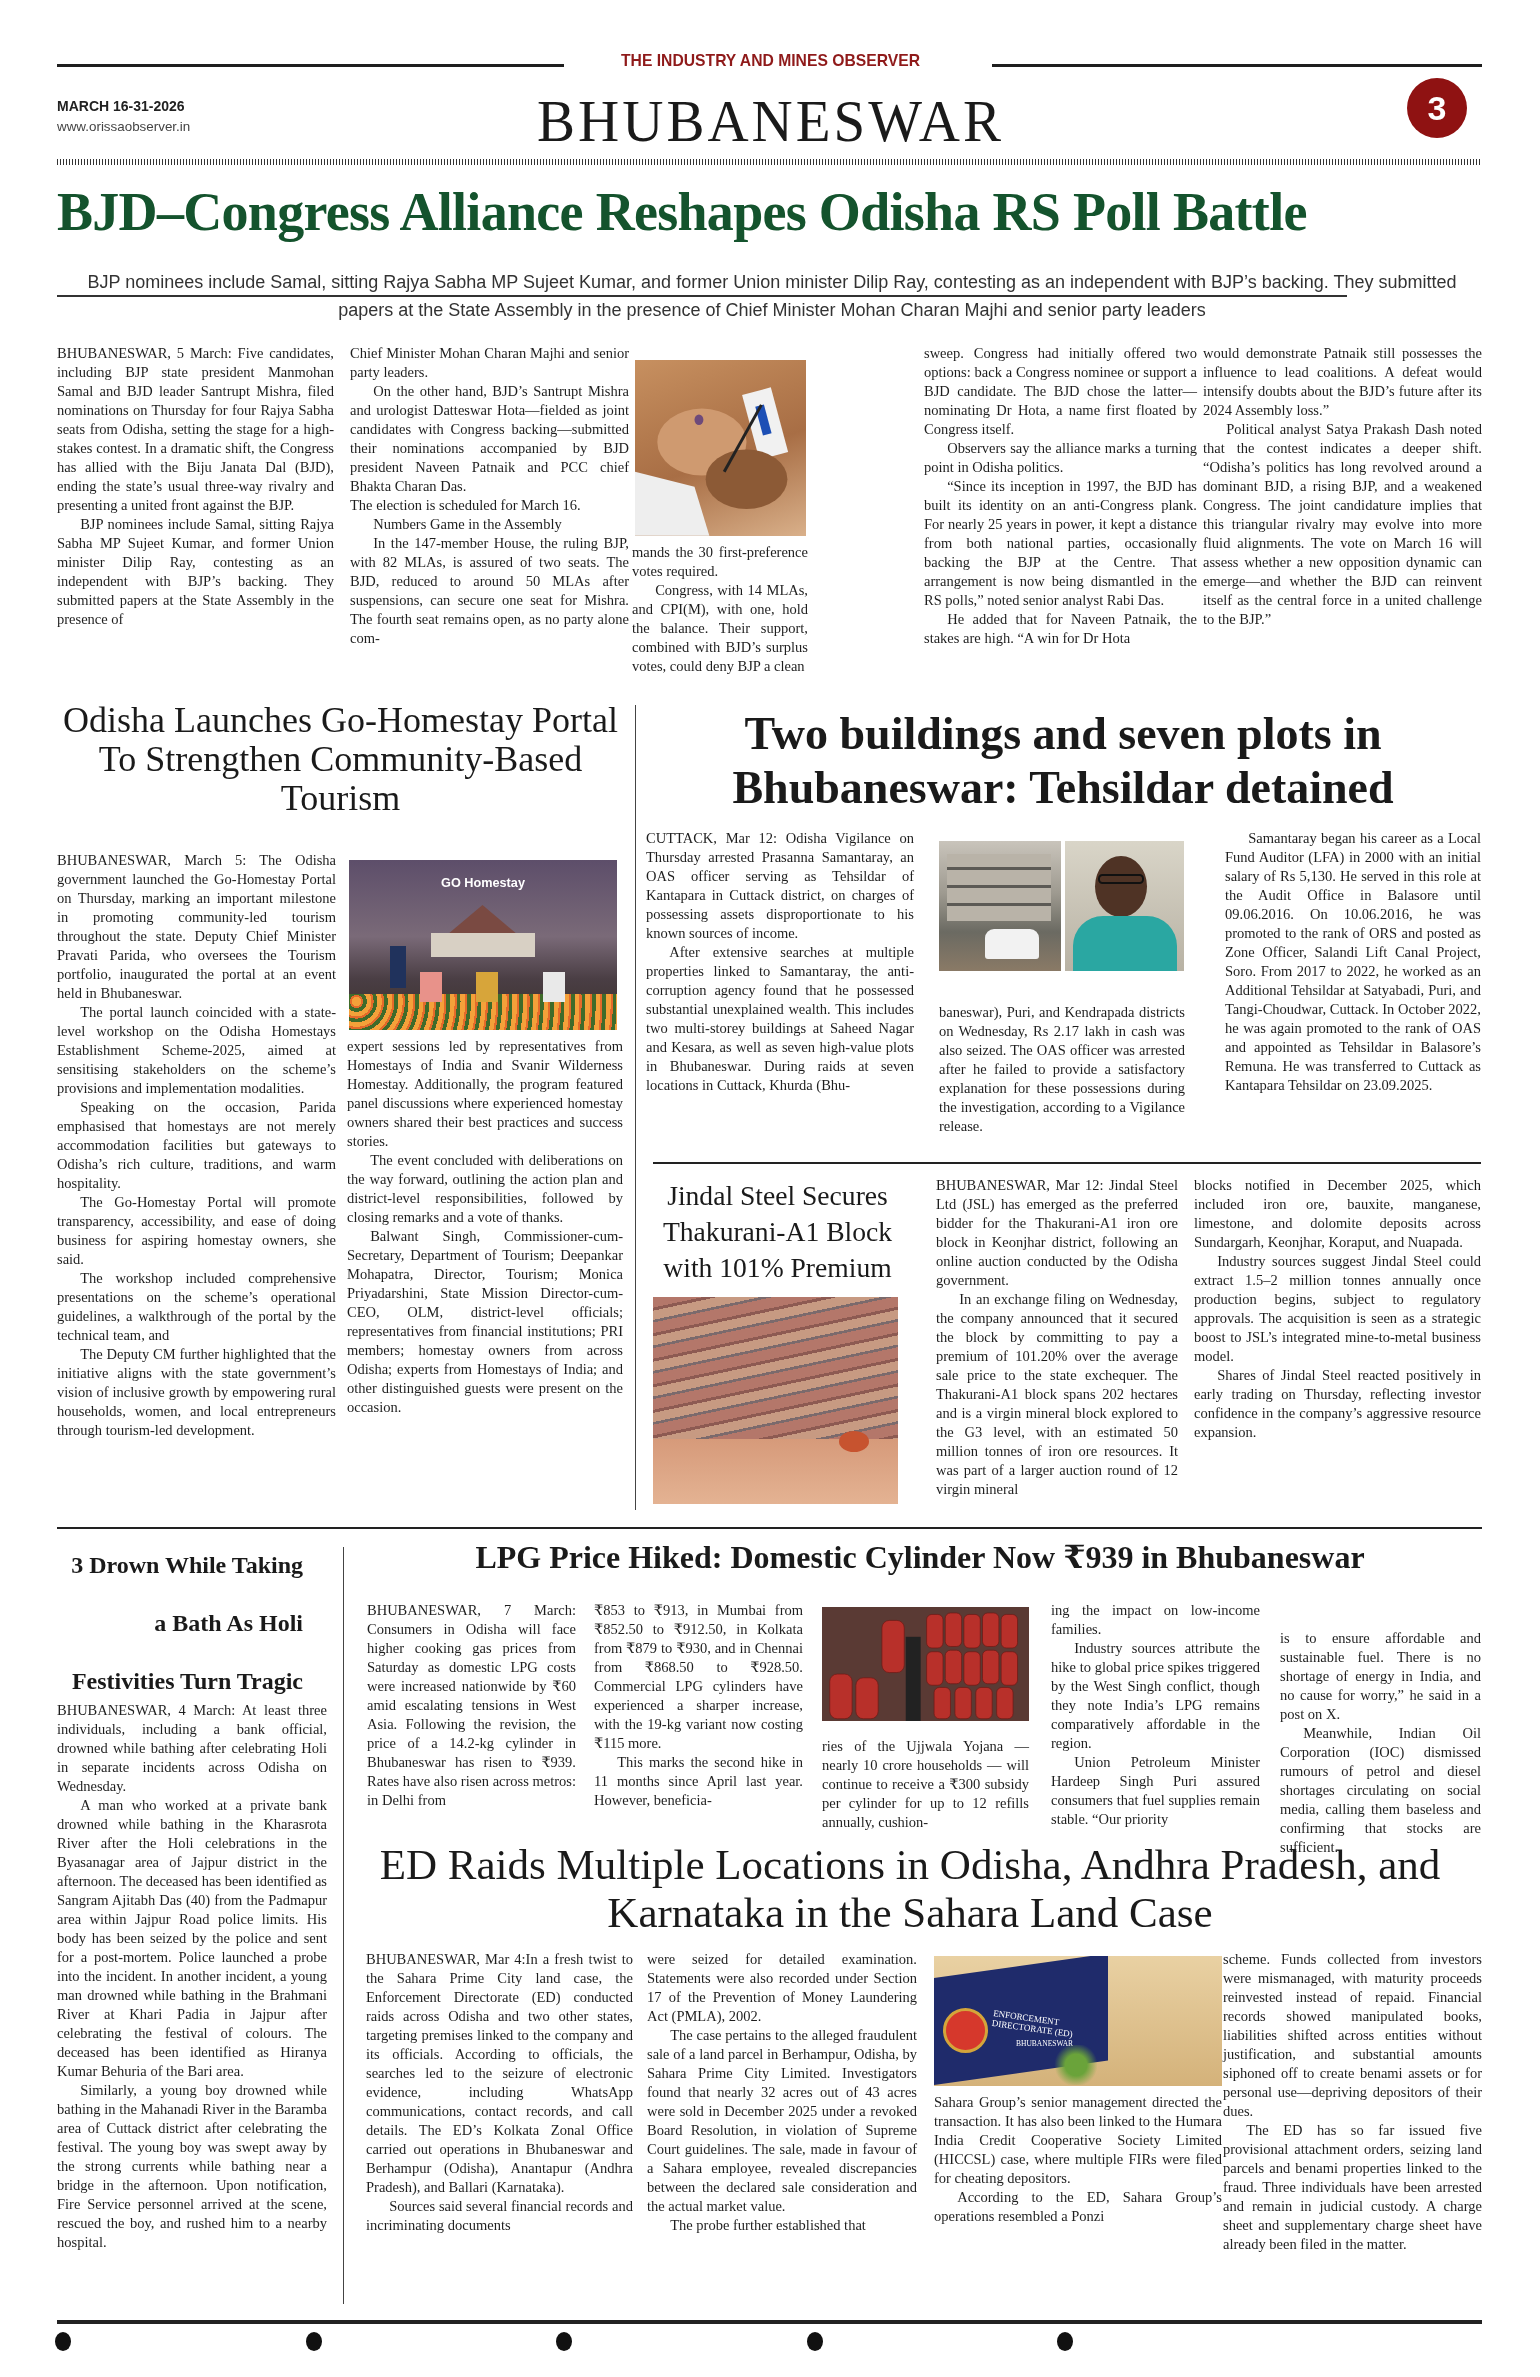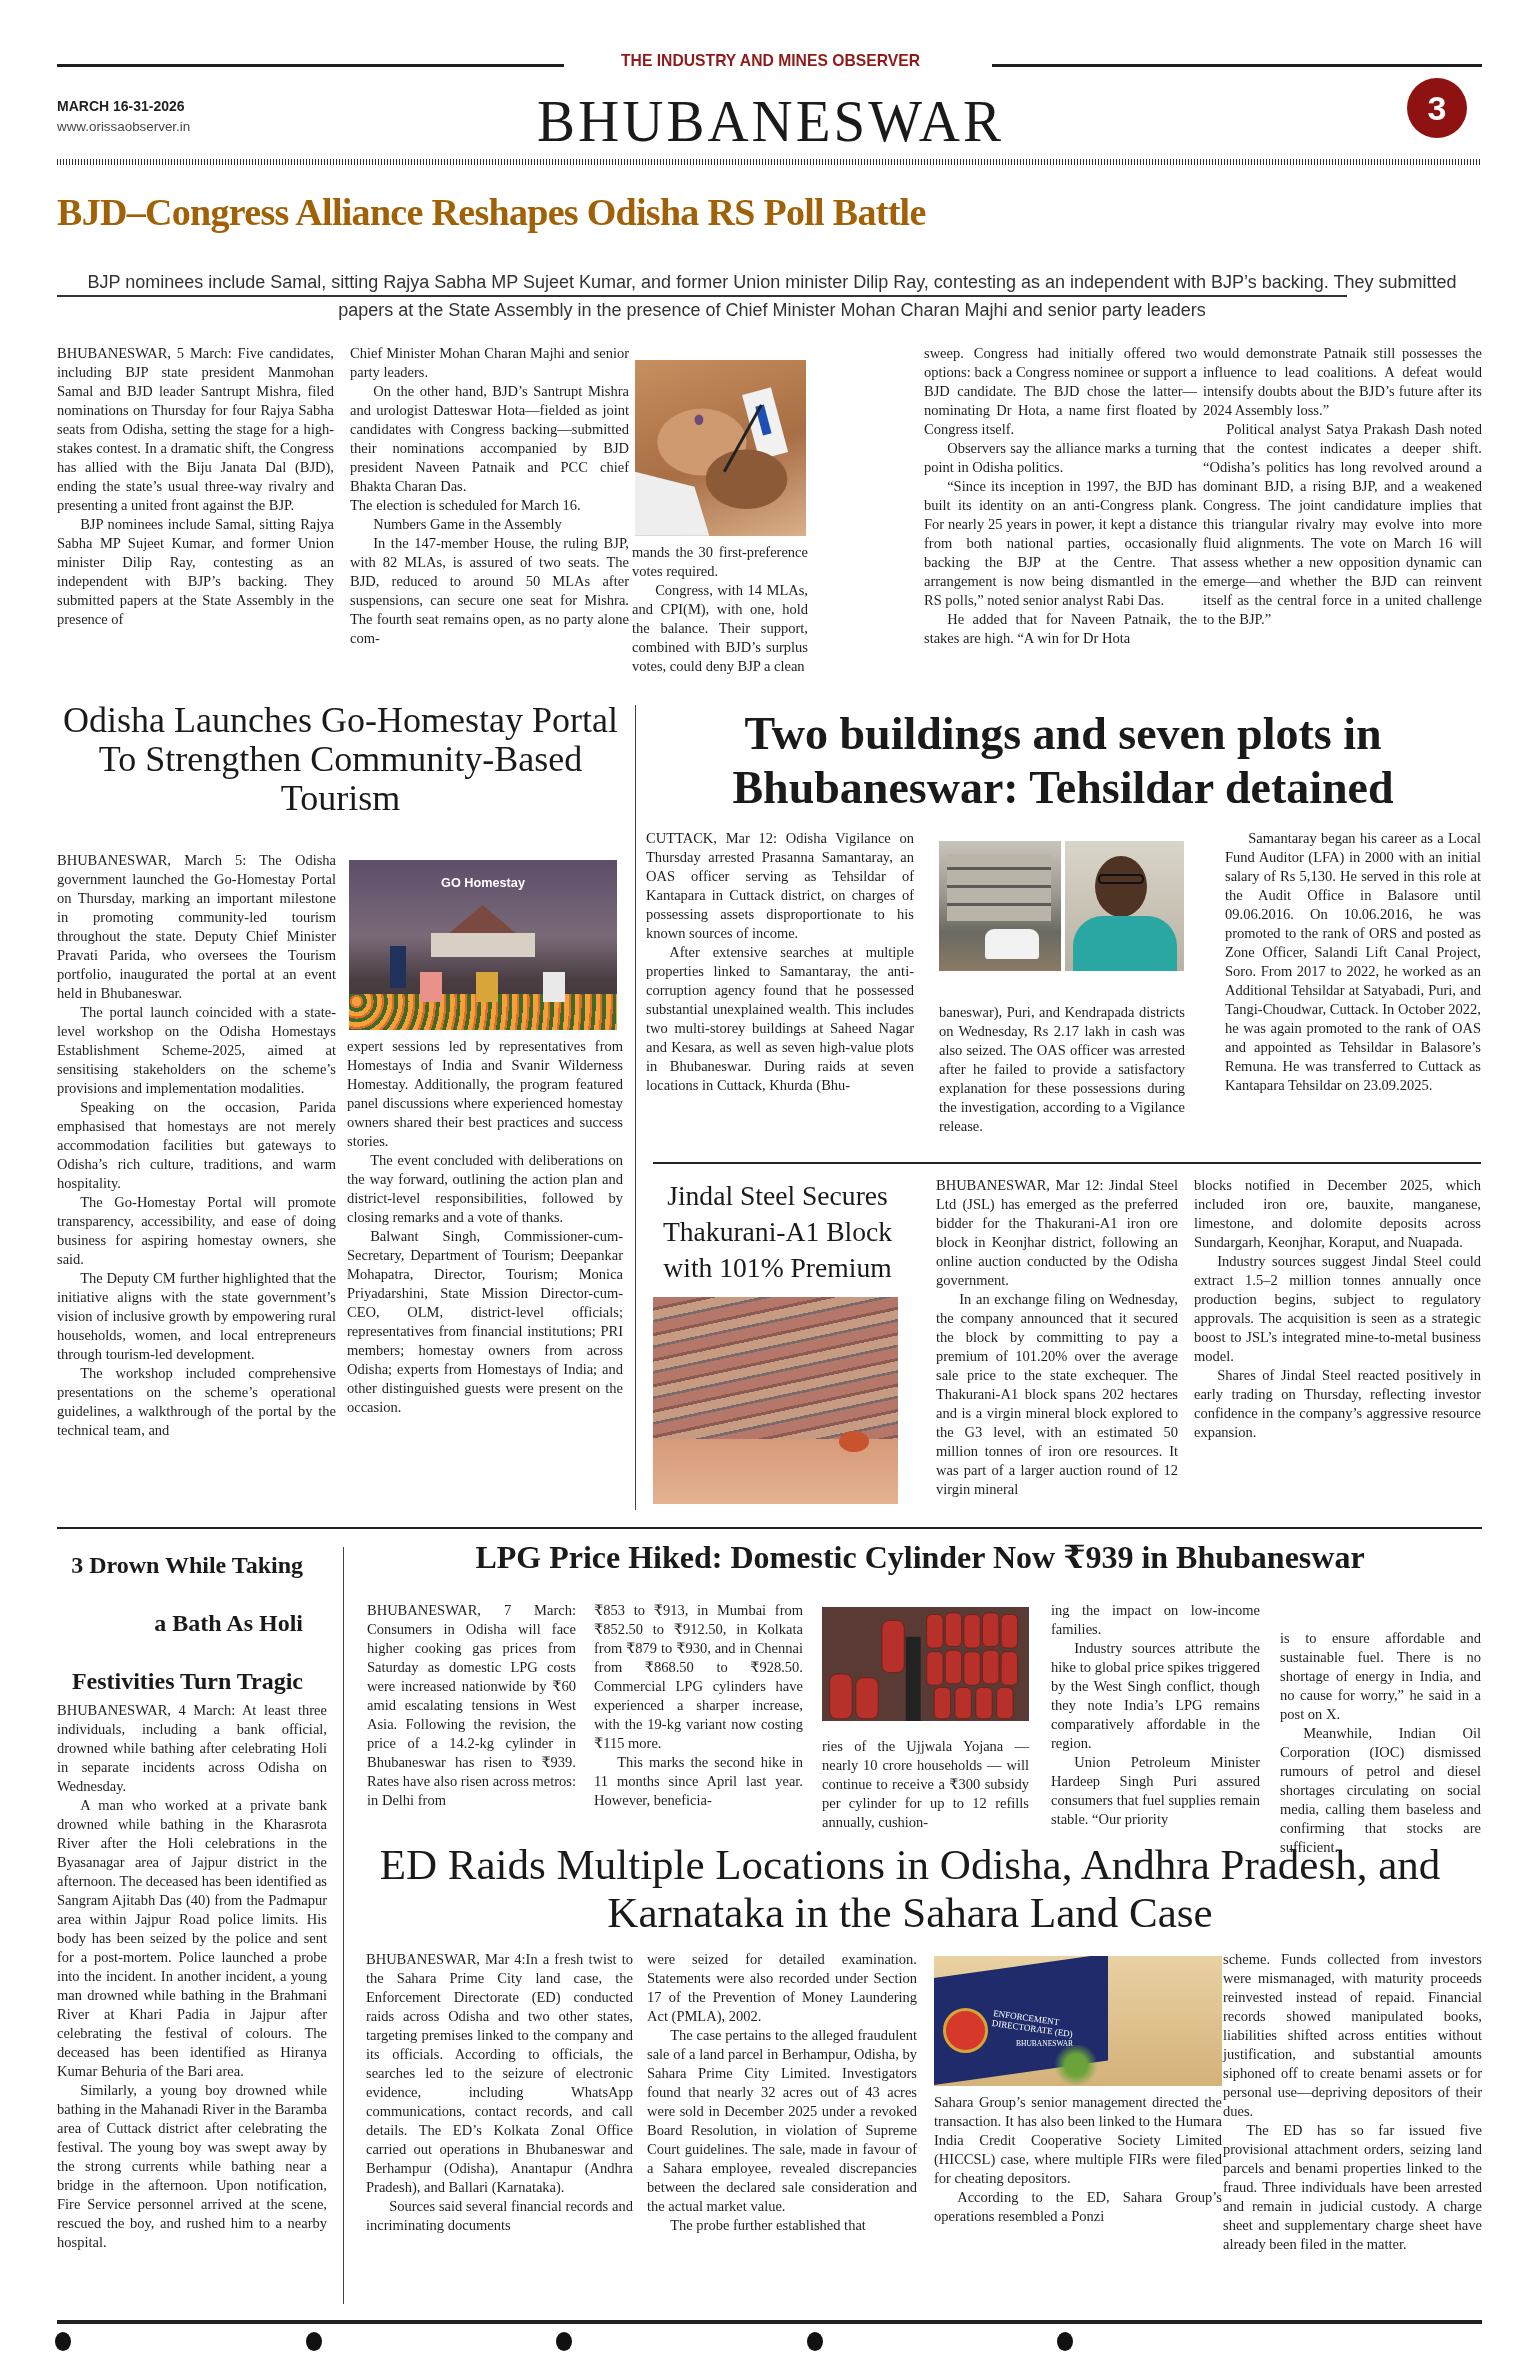--- a/index.html
+++ b/index.html
@@ -10,21 +10,21 @@
   .top-rule { position: absolute; top: 64px; height: 3px; background: #1e1e1e; }
   .pub-name { position: absolute; top: 52px; left: 0; width: 1541px; text-align: center; font-family: "Liberation Sans", sans-serif; font-weight: bold; font-size: 15.7px; color: #8f1a1a; letter-spacing: 0; }
   .pub-name span { background: #fff; padding: 0 10.4px; }
   .edition-date { position: absolute; top: 98px; left: 57px; font-family: "Liberation Sans", sans-serif; font-weight: bold; font-size: 14px; color: #222; }
   .edition-url { position: absolute; top: 119px; left: 57px; font-family: "Liberation Sans", sans-serif; font-size: 13.4px; color: #444; }
   .city-title { position: absolute; top: 88px; left: 0; width: 1541px; text-align: center; font-family: "Liberation Serif", serif; font-size: 57px; letter-spacing: 3px; color: #1a1a1a; transform: scaleY(1.05); }
   .page-num { position: absolute; top: 78px; left: 1407px; width: 60px; height: 60px; border-radius: 50%; background: #8f1212; color: #fff; font-family: "Liberation Sans", sans-serif; font-weight: bold; font-size: 34px; text-align: center; line-height: 60px; }
   .hatch-rule { position: absolute; top: 159px; left: 57px; width: 1425px; height: 6px; background: repeating-linear-gradient(90deg, #333 0 1.5px, #fff 1.5px 3px); }
 
   
-  .h-main { position: absolute; top: 179px; left: 57px; width: 1425px; font-family: "Liberation Serif", serif; font-weight: bold; font-size: 38px; line-height: 67px; color: #a16207; letter-spacing: -0.7px; }
+  .h-main { position: absolute; top: 179px; left: 57px; width: 1425px; font-family: "Liberation Serif", serif; font-weight: bold; font-size: 54px; line-height: 67px; color: #14532d; letter-spacing: -0.7px; }
   .deck { position: absolute; top: 268px; left: 75px; width: 1394px; text-align: center; font-family: "Liberation Sans", sans-serif; font-size: 18px; line-height: 28px; color: #333; }
   .deck-rule { position: absolute; top: 300px; left: 57px; width: 1290px; height: 1.5px; background: #333; }
 
   
   .col { position: absolute; font-size: 14.5px; line-height: 19px; text-align: justify; hyphens: auto; color: #1e1e1e; }
   .col p { text-indent: 0; }
   .col p + p { text-indent: 1.6em; }
   .col p.sub { text-indent: 1.6em; }
 
   .photo { position: absolute; overflow: hidden; }
@@ -104,22 +104,22 @@
   [data-name="lead-column-1"] { width:277px !important; }
 </style>
 
 <div class="hl" data-name="homestay-headline" style="left:57px; top:701px; width:567px; font-size:36px; line-height:39px; font-weight:normal;">Odisha Launches Go-Homestay Portal To Strengthen Community-Based Tourism</div>
 
 <div class="col" data-name="homestay-column-1" style="left:57px; top:851px; width:279px;">
   <p data-name="paragraph">BHUBANESWAR, March 5: The Odisha government launched the Go-Homestay Portal on Thursday, marking an important milestone in promoting community-led tourism throughout the state. Deputy Chief Minister Pravati Parida, who oversees the Tourism portfolio, inaugurated the portal at an event held in Bhubaneswar.</p>
   <p data-name="paragraph">The portal launch coincided with a state-level workshop on the Odisha Homestays Establishment Scheme-2025, aimed at sensitising stakeholders on the scheme’s provisions and implementation modalities.</p>
   <p data-name="paragraph">Speaking on the occasion, Parida emphasised that homestays are not merely accommodation facilities but gateways to Odisha’s rich culture, traditions, and warm hospitality.</p>
   <p data-name="paragraph">The Go-Homestay Portal will promote transparency, accessibility, and ease of doing business for aspiring homestay owners, she said.</p>
+  <p data-name="paragraph">The workshop included comprehensive presentations on the scheme’s operational guidelines, a walkthrough of the portal by the technical team, and</p>
   <p data-name="paragraph">The Deputy CM further highlighted that the initiative aligns with the state government’s vision of inclusive growth by empowering rural households, women, and local entrepreneurs through tourism-led development.</p>
-  <p data-name="paragraph">The workshop included comprehensive presentations on the scheme’s operational guidelines, a walkthrough of the portal by the technical team, and</p>
 </div>
 
 <div class="photo" data-name="homestay-launch-photo" style="left:349px; top:860px; width:268px; height:170px; background:linear-gradient(180deg,#5d4e6a 0%,#7a6a78 45%,#4a3e44 70%,#3a302a 100%);">
   <div data-name="homestay-photo-banner" style="position:absolute; top:16.4px; left:0; width:268px; text-align:center; color:#fff; font-family:'Liberation Sans',sans-serif; font-weight:bold; font-size:12.7px;">GO Homestay</div>
   <div style="position:absolute; left:89px; top:45px; width:89px; height:30px; background:#7a4a42; clip-path:polygon(10% 100%,50% 0,90% 100%);"></div>
   <div style="position:absolute; left:82px; top:73px; width:104px; height:24px; background:#d8d0c4;"></div>
   <div style="position:absolute; left:0; top:134px; width:268px; height:36px; background:repeating-radial-gradient(circle at 7.5px 7.5px,#f4a13a 0 4.5px,#e46a2a 4.5px 6.7px,#3f6b2a 6.7px 10.4px);"></div>
   <div style="position:absolute; left:41px; top:86px; width:16.4px; height:42px; background:#20325c;"></div>
   <div style="position:absolute; left:71px; top:112px; width:22.4px; height:30px; background:#e8928a;"></div>
   <div style="position:absolute; left:127px; top:112px; width:22.4px; height:30px; background:#d7a53a;"></div>

